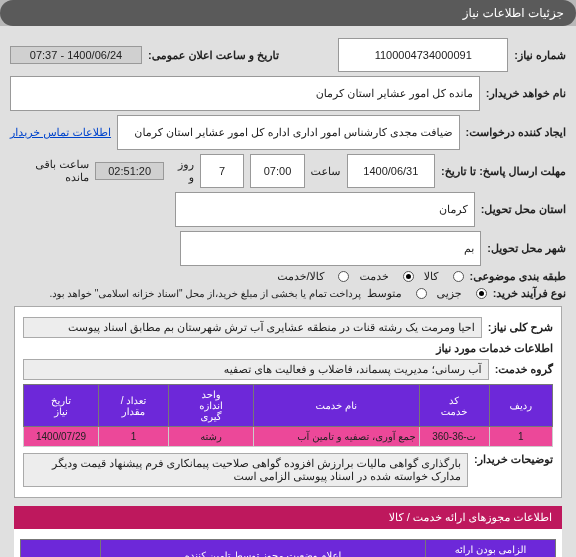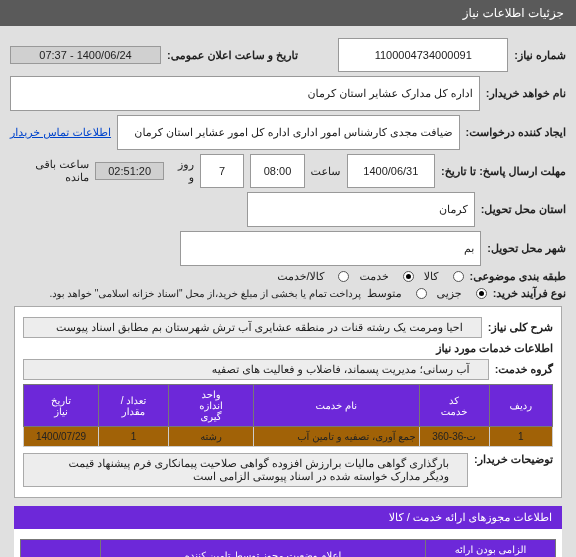--- a/index.html
+++ b/index.html
@@ -9,20 +9,21 @@
   background: #b8b8b8;
   width: 576px;
   direction: rtl;
   color: #222;
 }
 .header-bar {
   background: #5a5a5a;
   color: #fff;
   padding: 6px 12px;
   font-size: 12px;
+  border-radius: 13px;
 }
 .panel {
   background: #e0e0e0;
   padding: 8px 10px;
 }
 .row {
   display: flex;
   align-items: center;
   margin: 4px 0;
   gap: 6px;
@@ -97,54 +98,54 @@
   margin: 6px 4px;
   padding: 6px 8px;
 }
 .section-title {
   font-weight: bold;
   margin: 4px 0;
 }
 .widebox {
   background: #ededed;
   border: 1px solid #aaa;
-  padding: 3px 18px;
+  padding: 3px 6px;
   width: 100%;
 }
 table {
   width: 100%;
   border-collapse: collapse;
   margin-top: 4px;
 }
 table th {
   background: #6d28d9;
   color: #fff;
   font-weight: normal;
   font-size: 10px;
   padding: 4px 20px;
   border: 1px solid #777;
   text-align: center;
 }
 table td {
-  background: #a16207;
+  background: #ec4899;
   padding: 4px 3px;
   border: 1px solid #ccc;
   text-align: center;
   font-size: 10px;
 }
 .btn {
   background: linear-gradient(#f5f5b0, #e6e680);
   border: 1px solid #aa9;
   padding: 6px 8px;
   font-size: 11px;
   cursor: pointer;
 }
 .spacer { flex: 1; }
 .footer-sec-title {
-  background: #6d28d9;
+  background: #be185d;
   color: #fff;
   padding: 5px 10px;
   margin: 8px 4px 0 4px;
   font-size: 11px;
 }
 .footer-table-wrap {
   background: #fff;
   margin: 0 4px;
   padding: 6px;
 }
@@ -162,48 +163,48 @@
   <span>جزئیات اطلاعات نیاز</span>
 </div>
 
 <div class="panel">
 
   <div class="row">
     <span class="label">شماره نیاز:</span>
     <span class="inputbox" style="width:170px;justify-content:center">1100004734000091</span>
     <span class="spacer"></span>
     <span class="label">تاریخ و ساعت اعلان عمومی:</span>
-    <span class="graybox" style="width:151px;justify-content:center">1400/06/24 - 07:37</span>
+    <span class="graybox" style="width:132px;justify-content:center">1400/06/24 - 07:37</span>
   </div>
 
   <div class="row">
     <span class="label">نام خواهد خریدار:</span>
-    <span class="inputbox" style="flex:1">اداره کل مدارک عشایر استان کرمان</span>
+    <span class="inputbox" style="flex:1">مانده کل امور عشایر استان کرمان</span>
   </div>
 
   <div class="row">
     <span class="label">ایجاد کننده درخواست:</span>
     <span class="inputbox" style="flex:1">ضیافت مجدی کارشناس امور اداری اداره کل امور عشایر استان کرمان</span>
     <span class="link-blue">اطلاعات تماس خریدار</span>
   </div>
 
   <div class="row" style="flex-wrap:nowrap">
     <span class="label">مهلت ارسال پاسخ: تا تاریخ:</span>
     <span class="inputbox" style="width:90px;justify-content:center">1400/06/31</span>
     <span>ساعت</span>
-    <span class="inputbox" style="width:55px;justify-content:center">08:00</span>
+    <span class="inputbox" style="width:55px;justify-content:center">07:00</span>
     <span class="inputbox" style="width:45px;justify-content:center">7</span>
     <span>روز و</span>
     <span class="graybox" style="width:70px;justify-content:center">02:51:20</span>
     <span>ساعت باقی مانده</span>
   </div>
 
   <div class="row">
     <span class="label">استان محل تحویل:</span>
-    <span class="inputbox" style="width:228px">کرمان</span>
+    <span class="inputbox" style="width:300px">کرمان</span>
   </div>
   <div class="row">
     <span class="label">شهر محل تحویل:</span>
     <span class="inputbox" style="width:301px">بم</span>
   </div>
 
   <div class="row">
     <span class="label">طبقه بندی موضوعی:</span>
     <div class="radio-group">
       <span class="radio-item">

